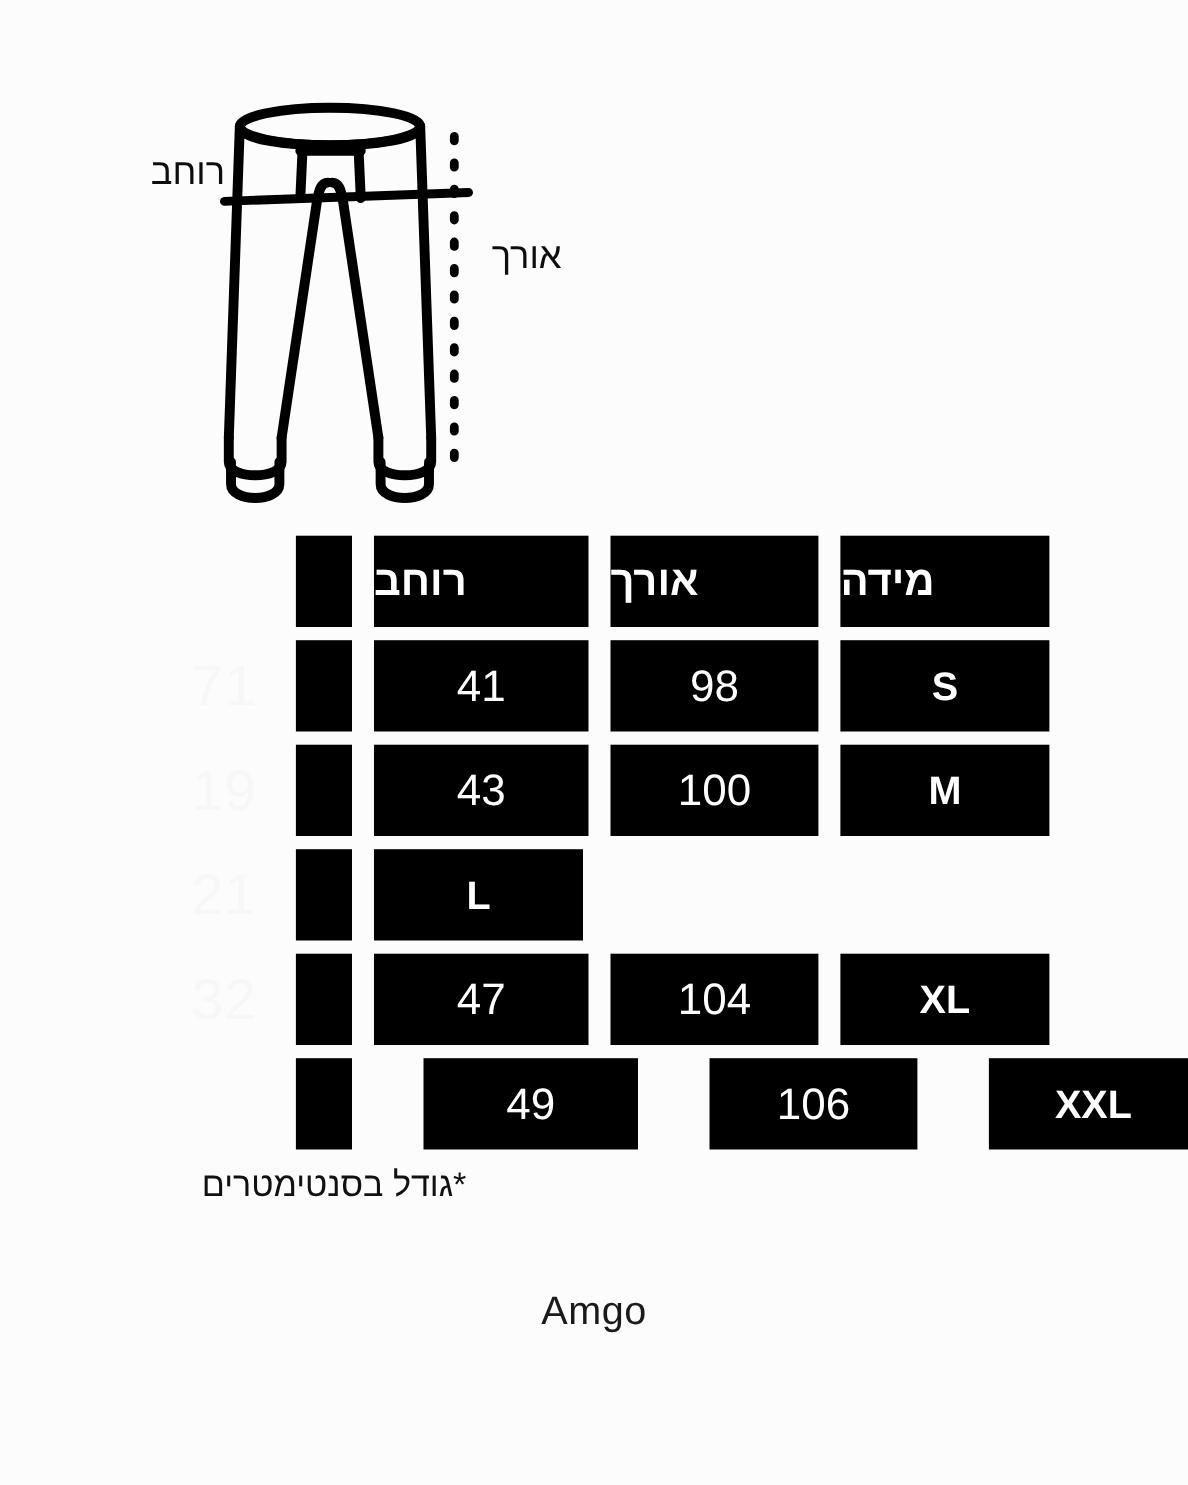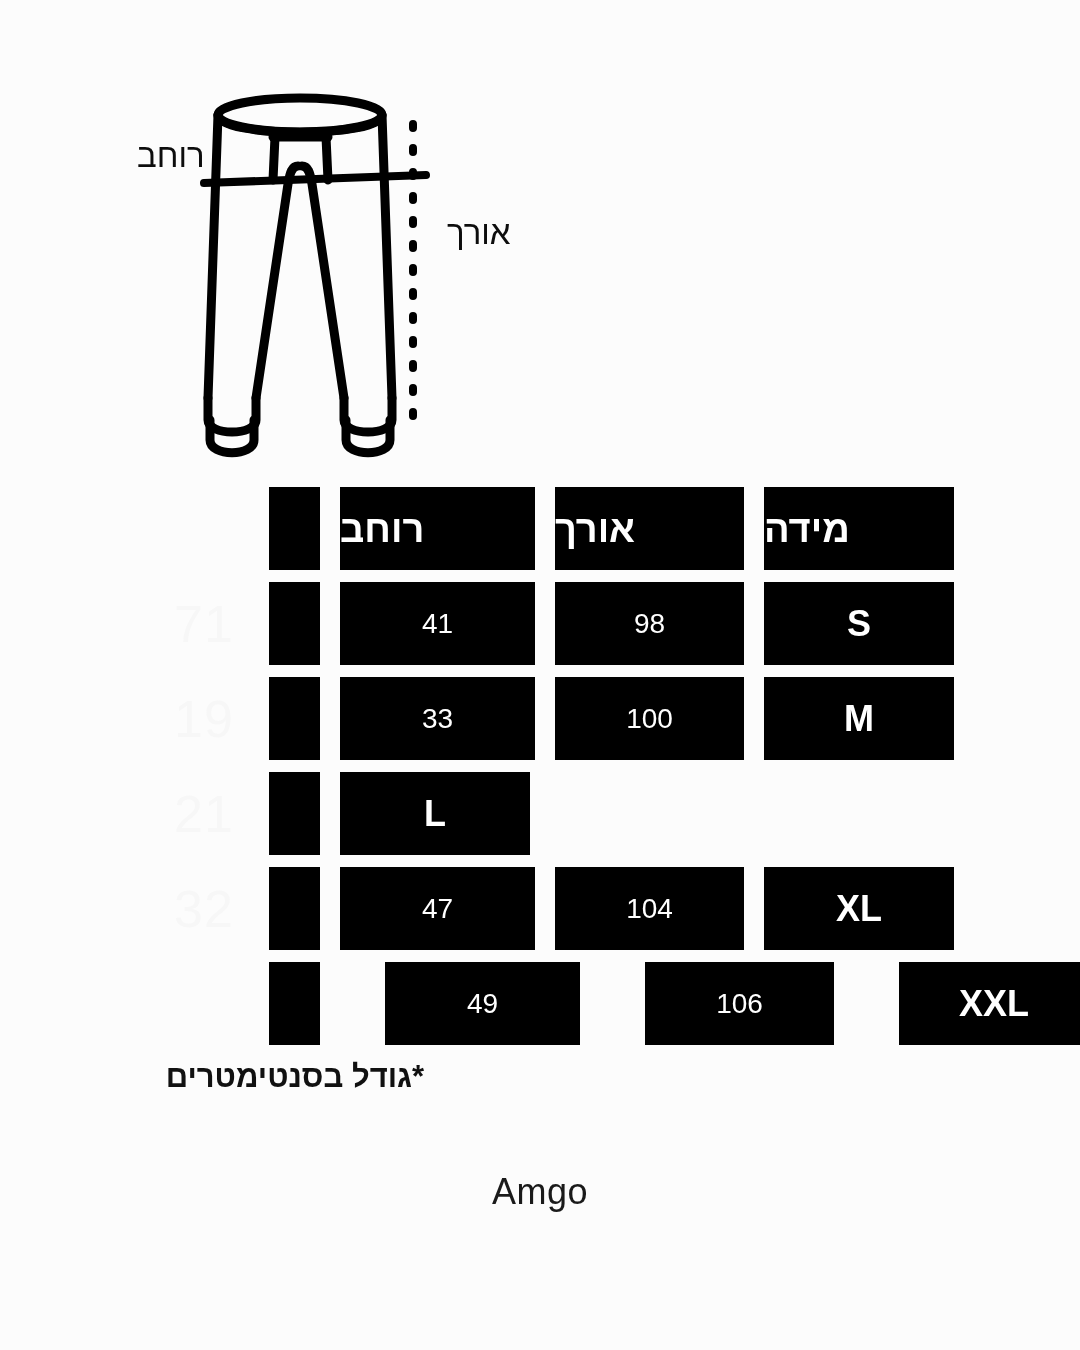--- a/index.html
+++ b/index.html
@@ -114,21 +114,21 @@
     unicode-bidi: isolate;
     justify-content: flex-end;
     padding-right: 22px;
   }
   .header-row .cell-spacer {
     padding-right: 0;
   }
 
   .data-row .cell-width,
   .data-row .cell-length {
-    font-size: 28px;
+    font-size: 40px;
     font-weight: 400;
     justify-content: center;
   }
   .data-row .cell-size {
     font-size: 36px;
     font-weight: 700;
     justify-content: center;
   }
 
   
@@ -150,21 +150,21 @@
   }
 
   
   .footnote {
     position: absolute;
     left: 0;
     top: 1058px;
     width: 424px;
     text-align: right;
     font-size: 31px;
-    font-weight: 700;
+    font-weight: 400;
     color: #111111;
     direction: rtl;
     unicode-bidi: isolate;
     line-height: 1.2;
   }
   .brand {
     position: absolute;
     left: 0;
     top: 1174px;
     width: 1080px;
@@ -229,21 +229,21 @@
       <div class="ghost">71</div>
       <div class="cell cell-spacer"></div>
       <div class="cell cell-width">41</div>
       <div class="cell cell-length">98</div>
       <div class="cell cell-size">S</div>
     </div>
 
     <div class="trow data-row">
       <div class="ghost">19</div>
       <div class="cell cell-spacer"></div>
-      <div class="cell cell-width">33</div>
+      <div class="cell cell-width">43</div>
       <div class="cell cell-length">100</div>
       <div class="cell cell-size">M</div>
     </div>
 
     <div class="trow data-row">
       <div class="ghost">21</div>
       <div class="cell cell-spacer"></div>
       <div class="cell cell-size">L</div>
     </div>
 

